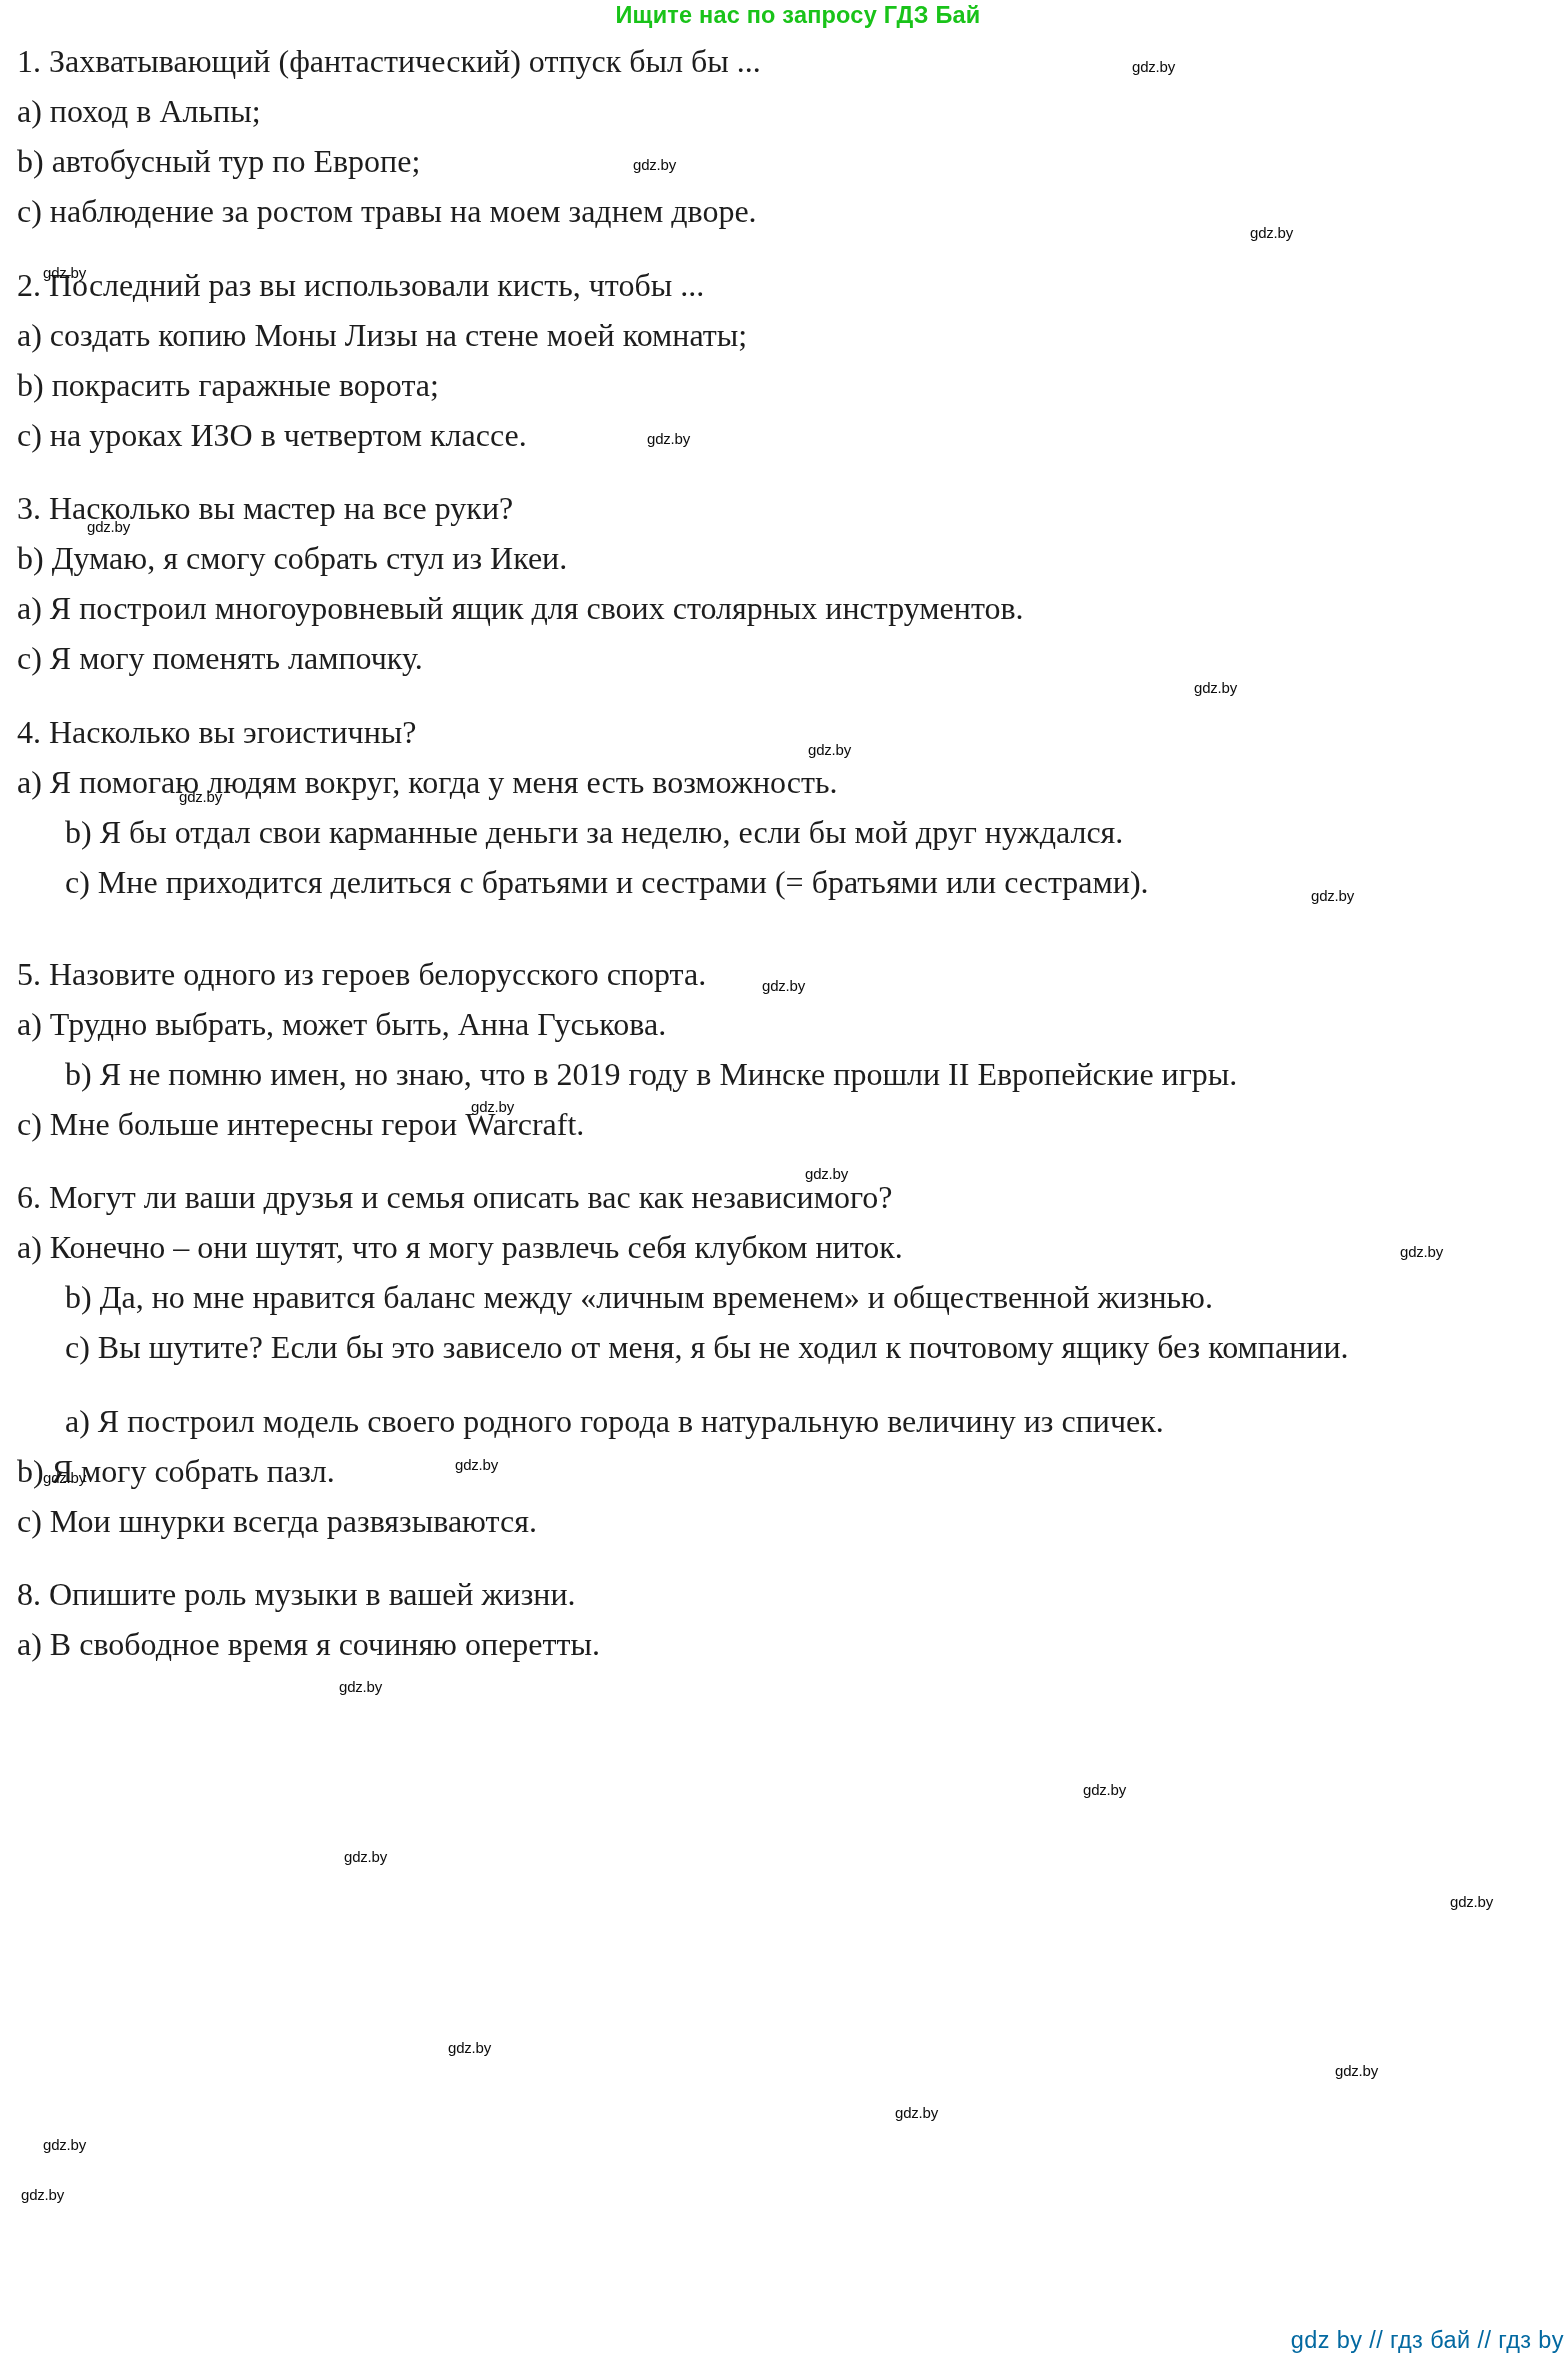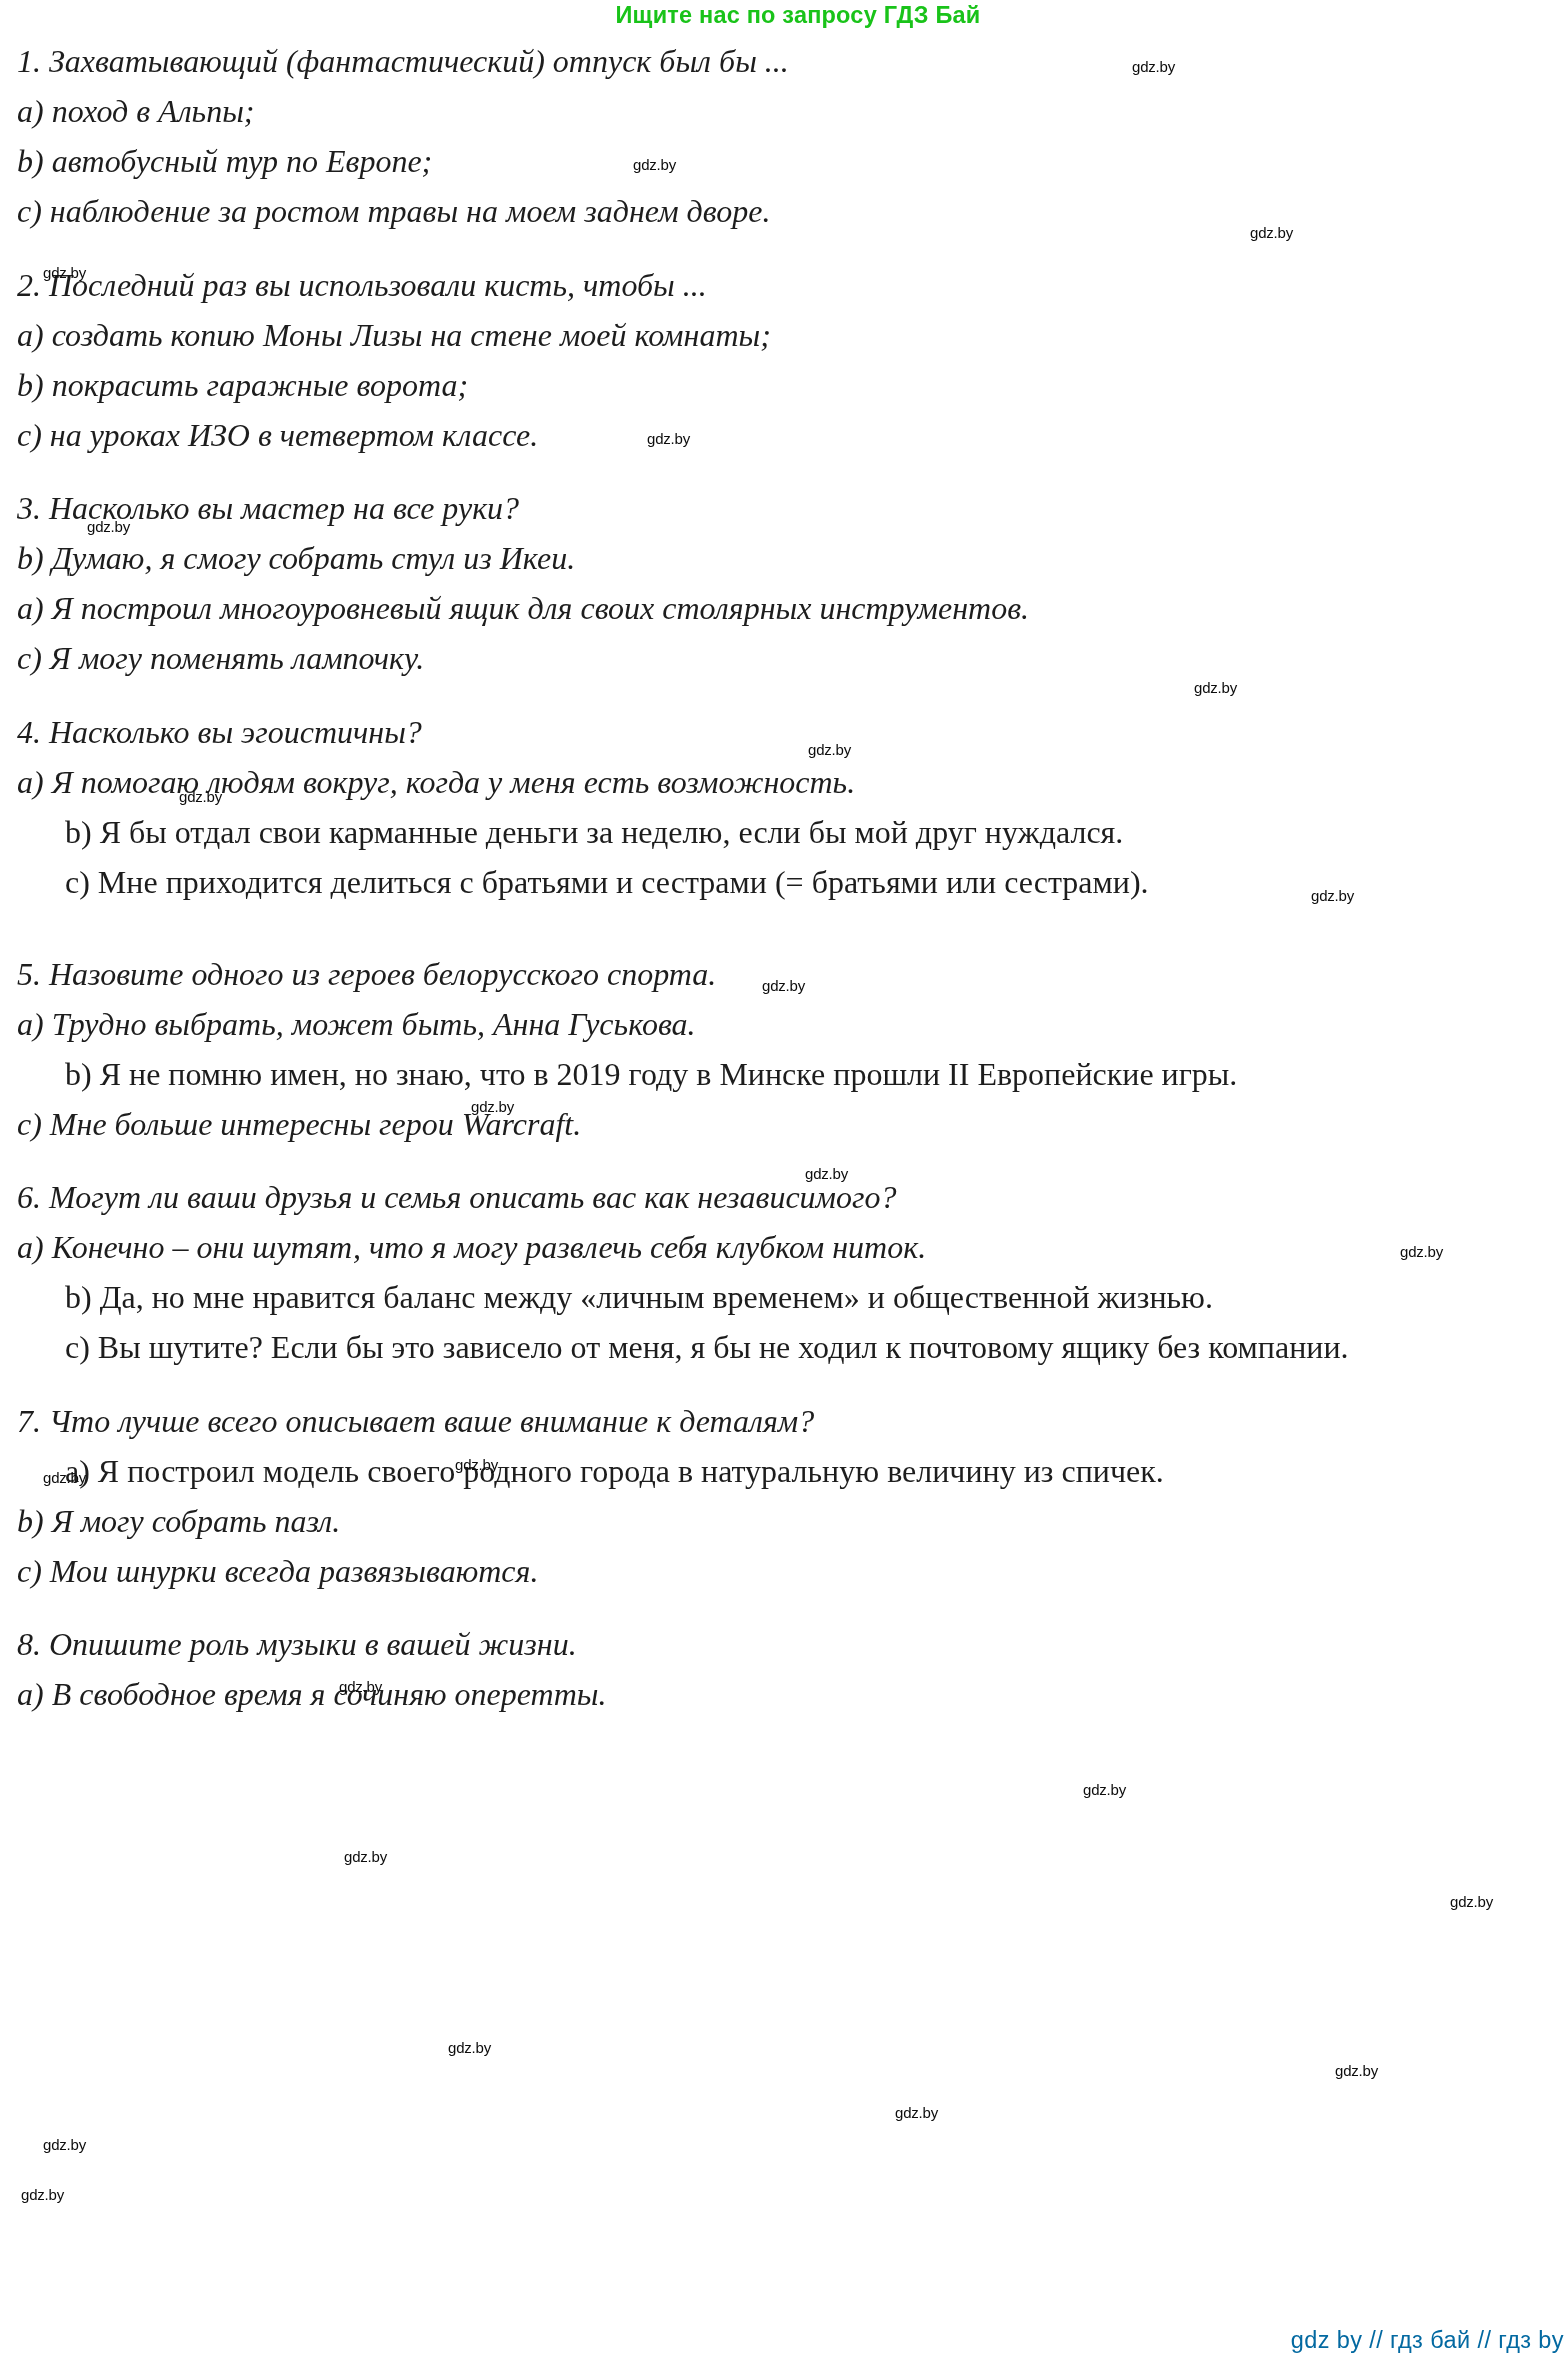--- a/index.html
+++ b/index.html
@@ -39,21 +39,20 @@
     top: 36px;
     left: 17px;
     width: 1495px;
   }
 
   .line {
     font-size: 32px;
     line-height: 50px;
     color: #1d1d1d;
     white-space: nowrap;
-    font-style: italic;
   }
 
   .para {
     font-size: 32px;
     line-height: 50px;
     color: #1d1d1d;
     text-align: justify;
     text-align-last: left;
     text-justify: inter-word;
     width: 1486px;
@@ -125,21 +124,20 @@
   <div class="para">b) Я не помню имен, но знаю, что в 2019 году в Минске прошли II Европейские игры.</div>
   <div class="line">c) Мне больше интересны герои Warcraft.</div>
   <div class="gap-md"></div>
 
   <div class="line">6. Могут ли ваши друзья и семья описать вас как независимого?</div>
   <div class="line">a) Конечно – они шутят, что я могу развлечь себя клубком ниток.</div>
   <div class="para">b) Да, но мне нравится баланс между «личным временем» и общественной жизнью.</div>
   <div class="para">c) Вы шутите? Если бы это зависело от меня, я бы не ходил к почтовому ящику без компании.</div>
   <div class="gap-md"></div>
 
-  <div class="line">7. Что лучше всего описывает ваше внимание к деталям?</div>
   <div class="para">a) Я построил модель своего родного города в натуральную величину из спичек.</div>
   <div class="line">b) Я могу собрать пазл.</div>
   <div class="line">c) Мои шнурки всегда развязываются.</div>
   <div class="gap-md"></div>
 
   <div class="line">8. Опишите роль музыки в вашей жизни.</div>
   <div class="line">a) В свободное время я сочиняю оперетты.</div>
 
 </div>
 

